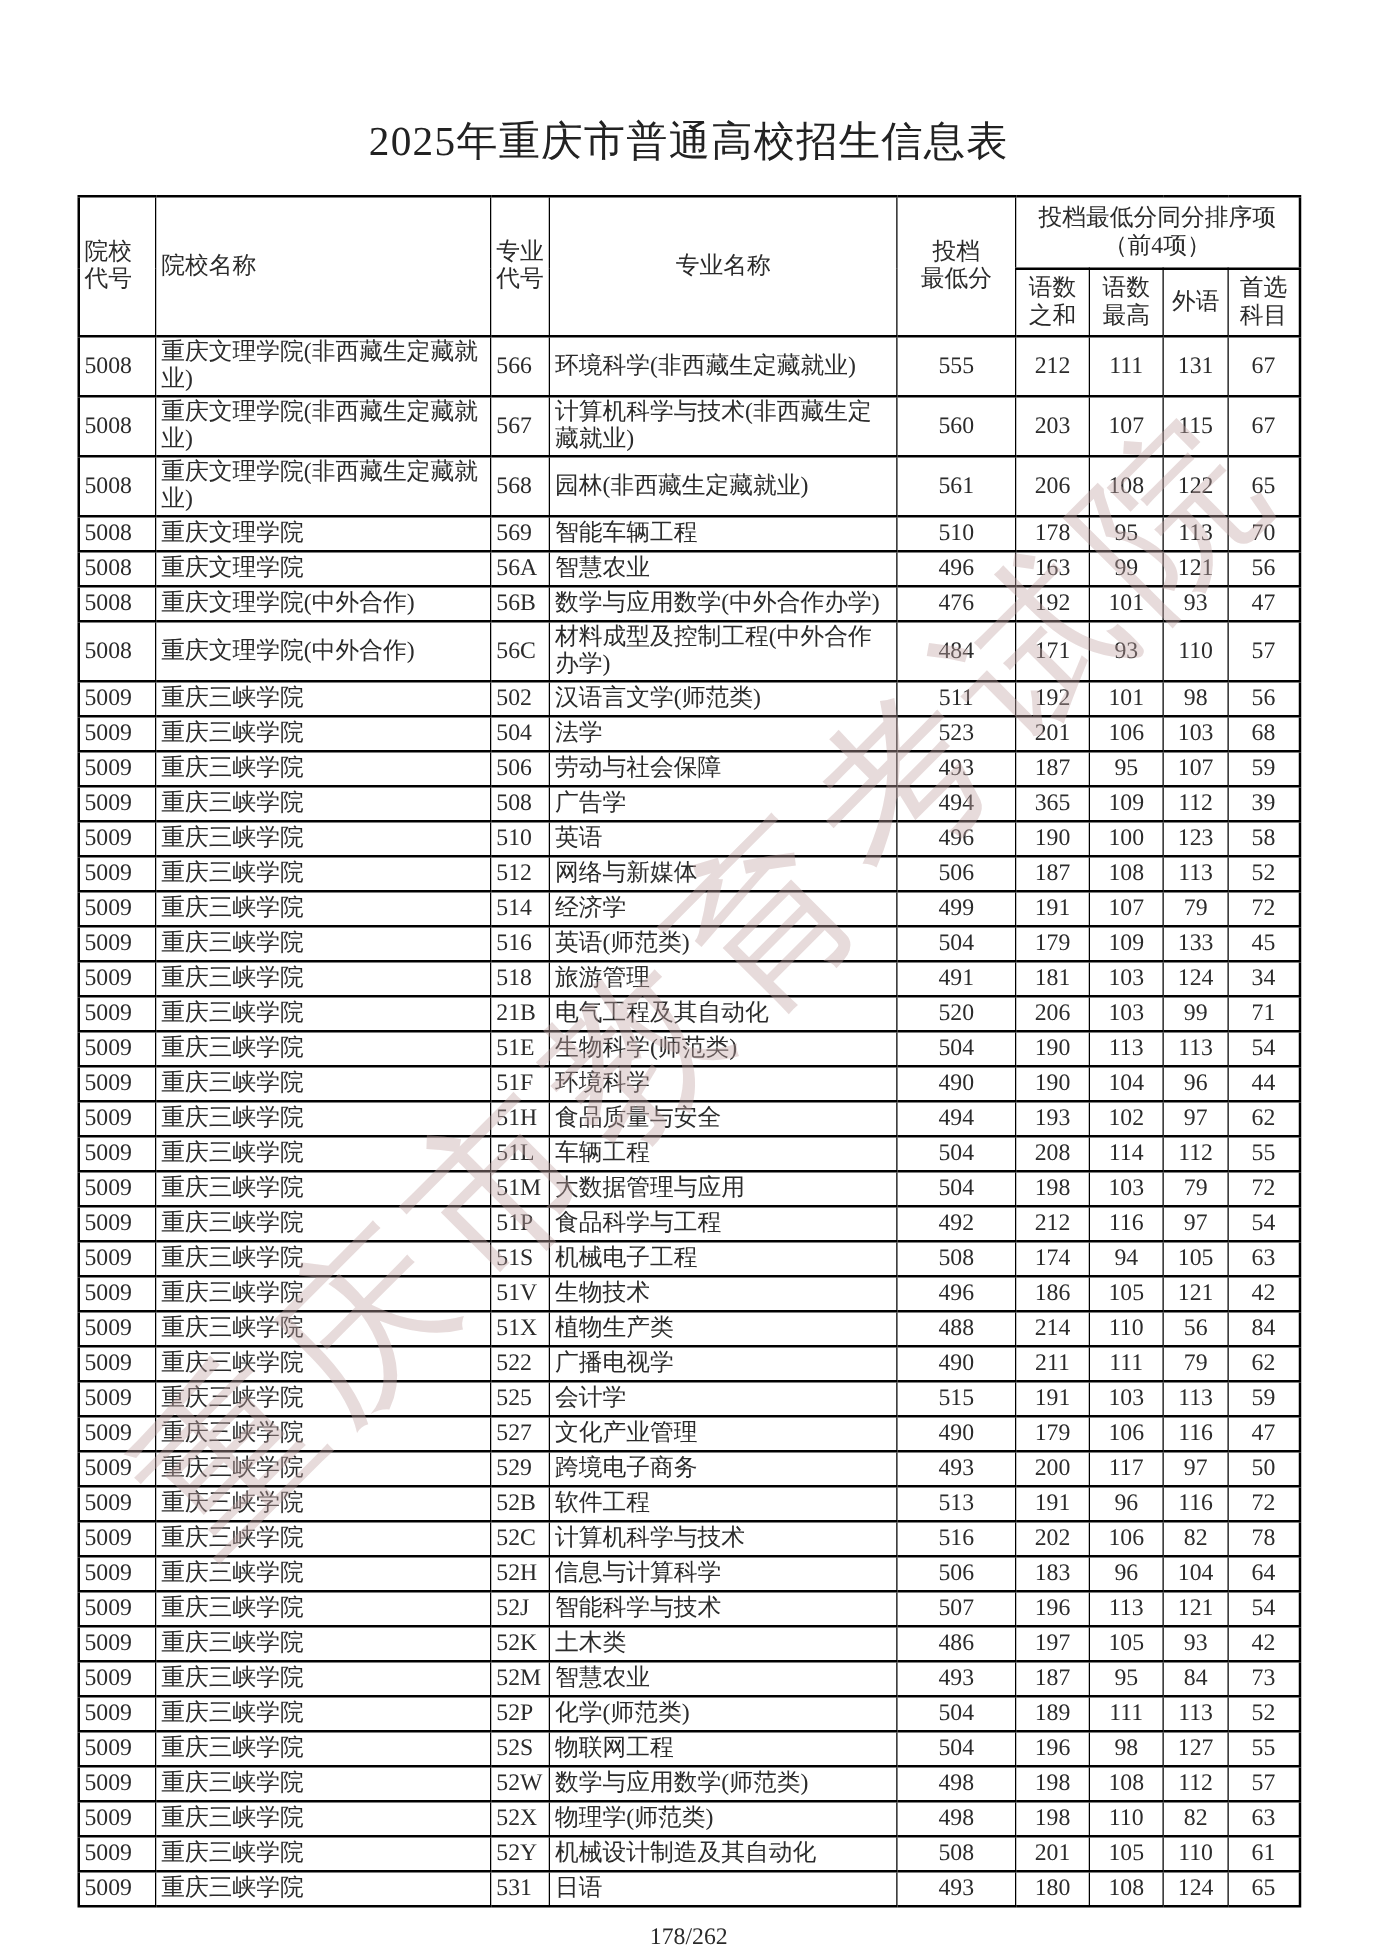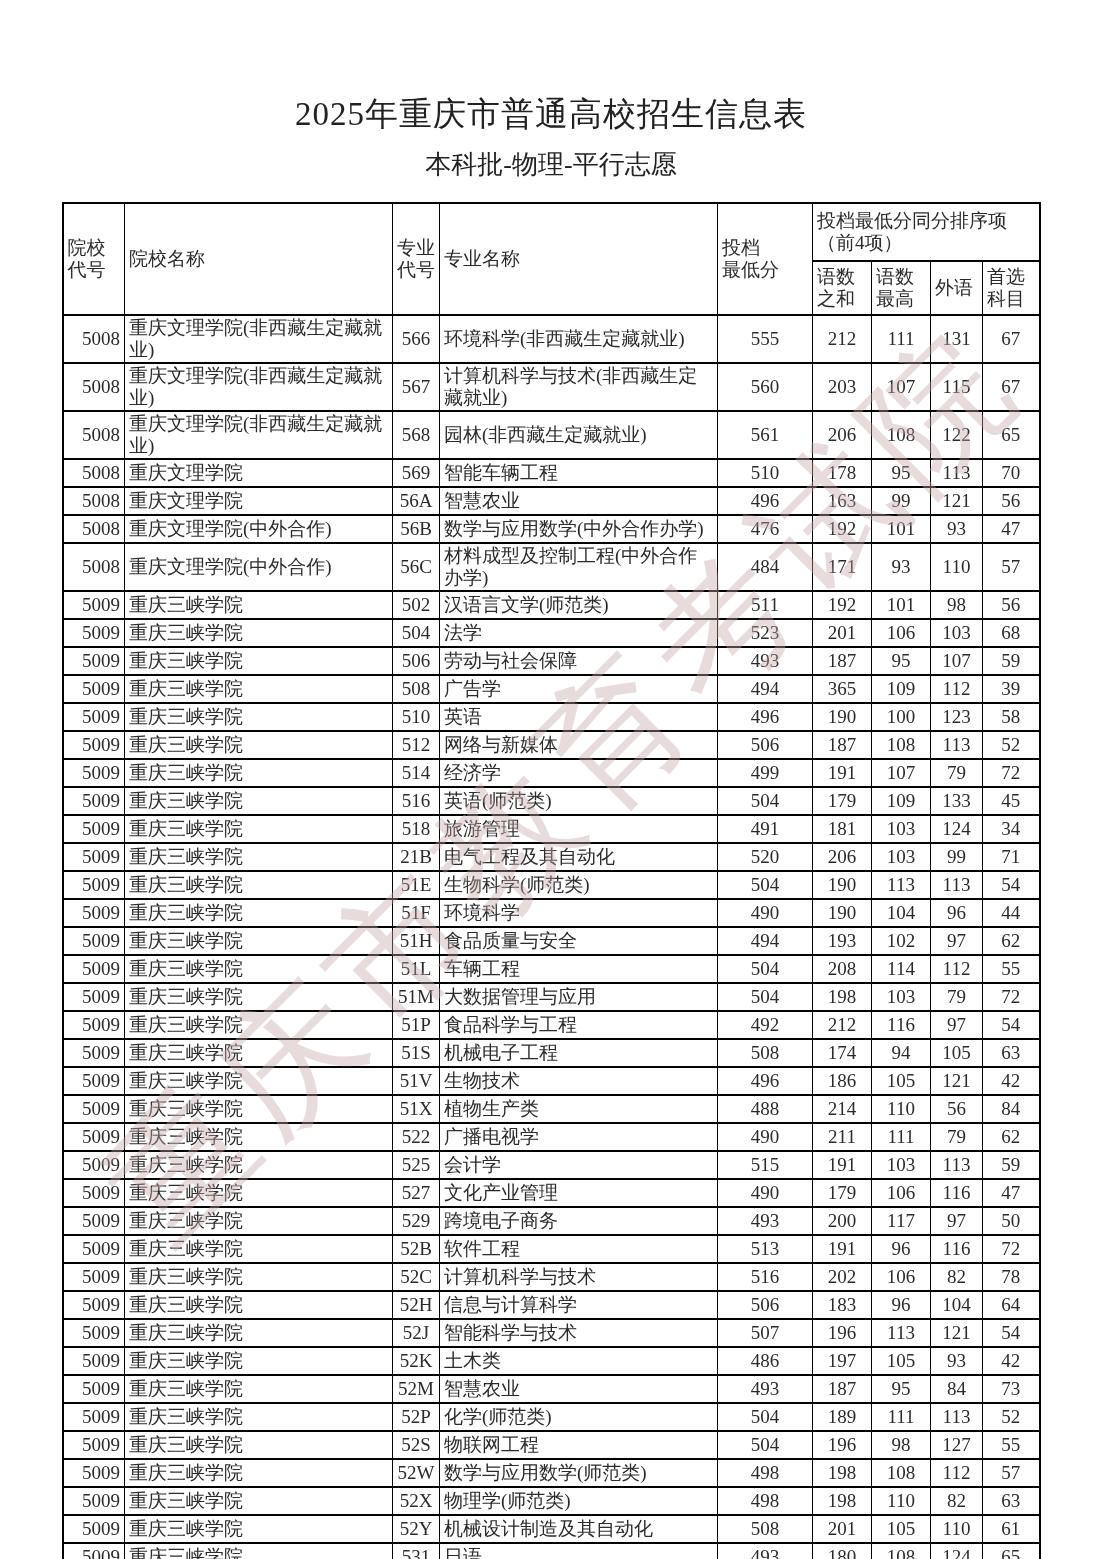--- a/index.html
+++ b/index.html
@@ -47,25 +47,25 @@
     padding: 1px 4px;
     font-weight: normal;
     white-space: pre-line;
     overflow: hidden;
     vertical-align: middle;
     color: #2b2b2b;
   }
   thead tr.h1 th { height: 54px; }
   thead tr.h2 th { height: 50px; }
   th.al, td.al { text-align: left; padding-left: 7px; }
-  th.ac, td.ac { text-align: left; }
+  th.ac, td.ac { text-align: center; }
   tbody td { height: 24px; }
-  td.c0 { text-align: right; }
+  td.c0 { text-align: left; }
   td.c1 { text-align: left; padding-left: 7px; margin-left: 24px; }
-  td.c2 { text-align: center; }
+  td.c2 { }
   td.c3 { text-align: left; padding-left: 6px; }
   td.c4, td.c5, td.c6, td.c7, td.c8 { text-align: center; }
   .page-footer {
     margin-top: 13px;
     text-align: center;
     font-size: 19px;
     color: #2b2b2b;
   }
   .watermark {
     position: absolute;
@@ -84,21 +84,20 @@
 </style>
 </head>
 <body>
 
 <div class="page">
 
   <div class="watermark">重庆市教育考试院</div>
 
   <div class="content">
     <div class="doc-title">2025年重庆市普通高校招生信息表</div>
-    <div class="doc-subtitle">本科批-物理-平行志愿</div>
 
     <table class="adm">
       <colgroup>
         <col style="width:62px">
           <col style="width:268px">
           <col style="width:47px">
         <col style="width:278px">
           <col style="width:95px">
           <col style="width:59px">
         <col style="width:59px">

